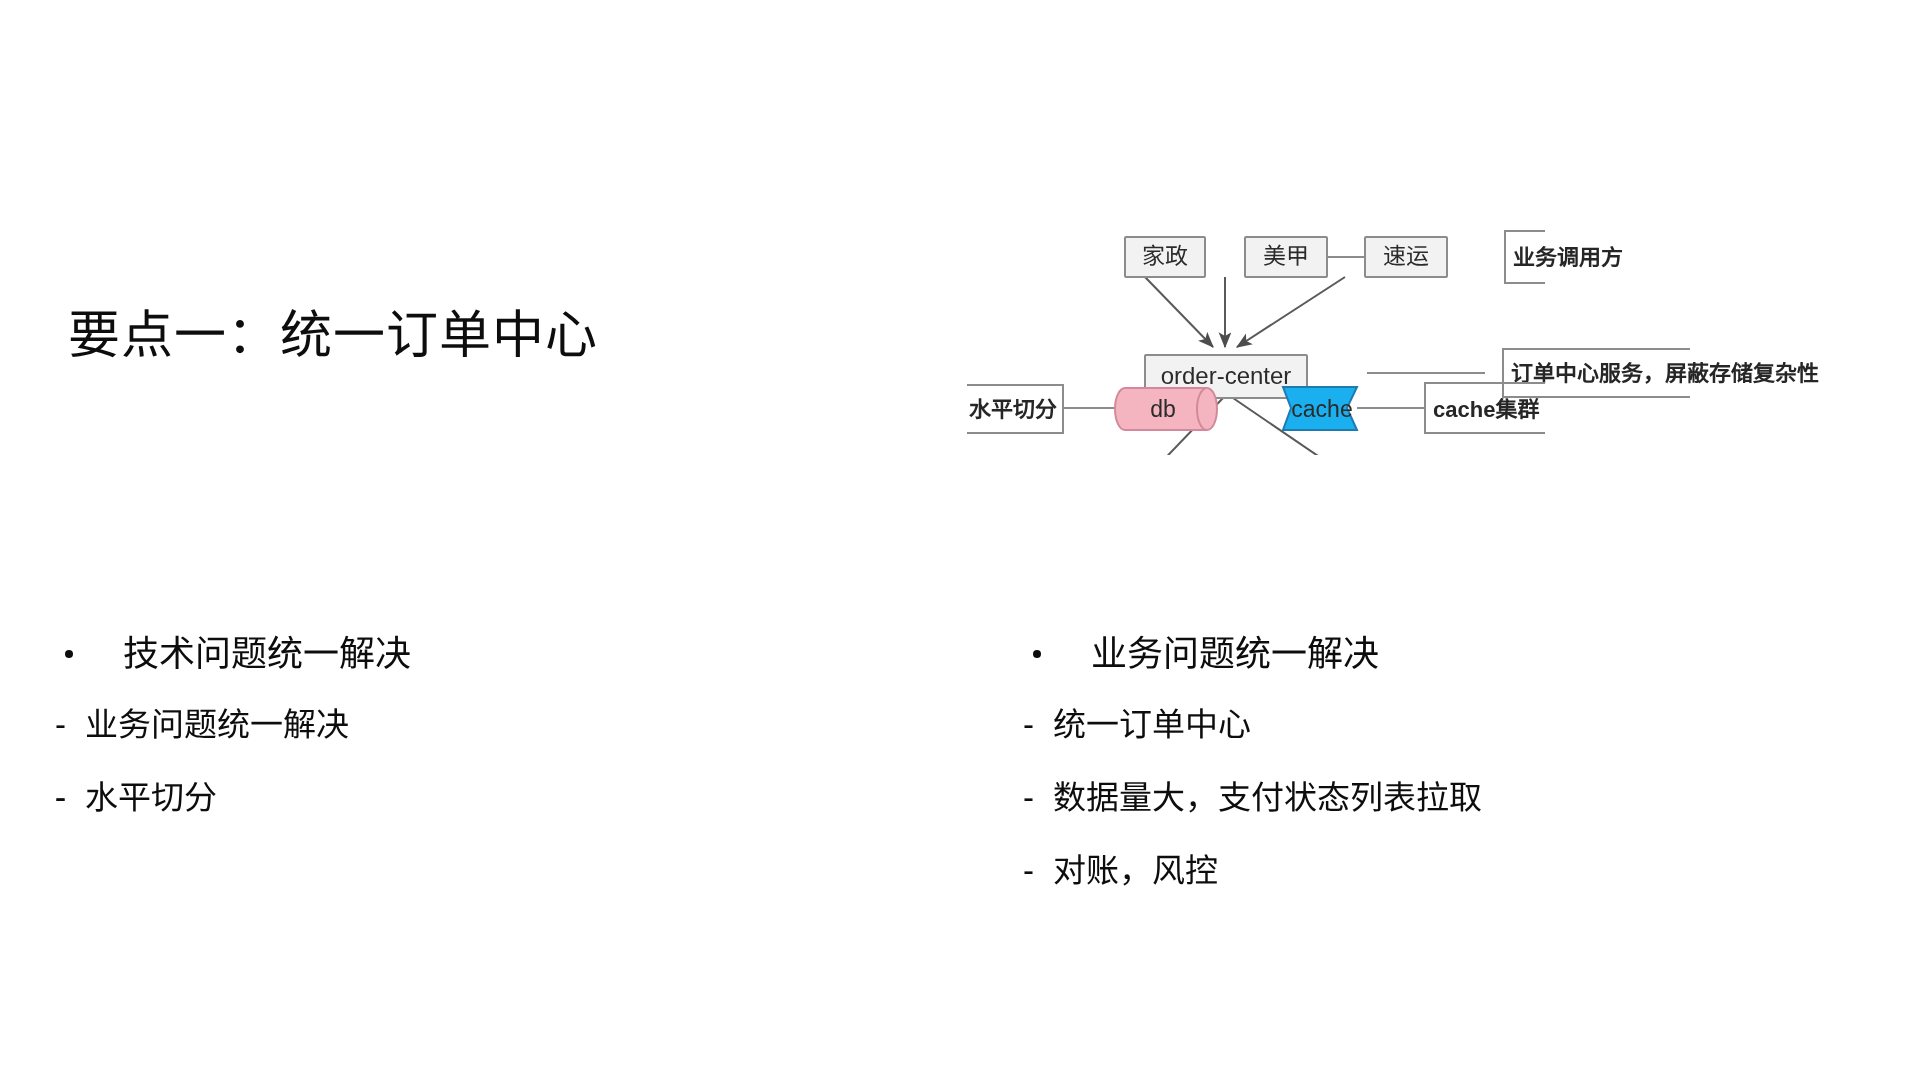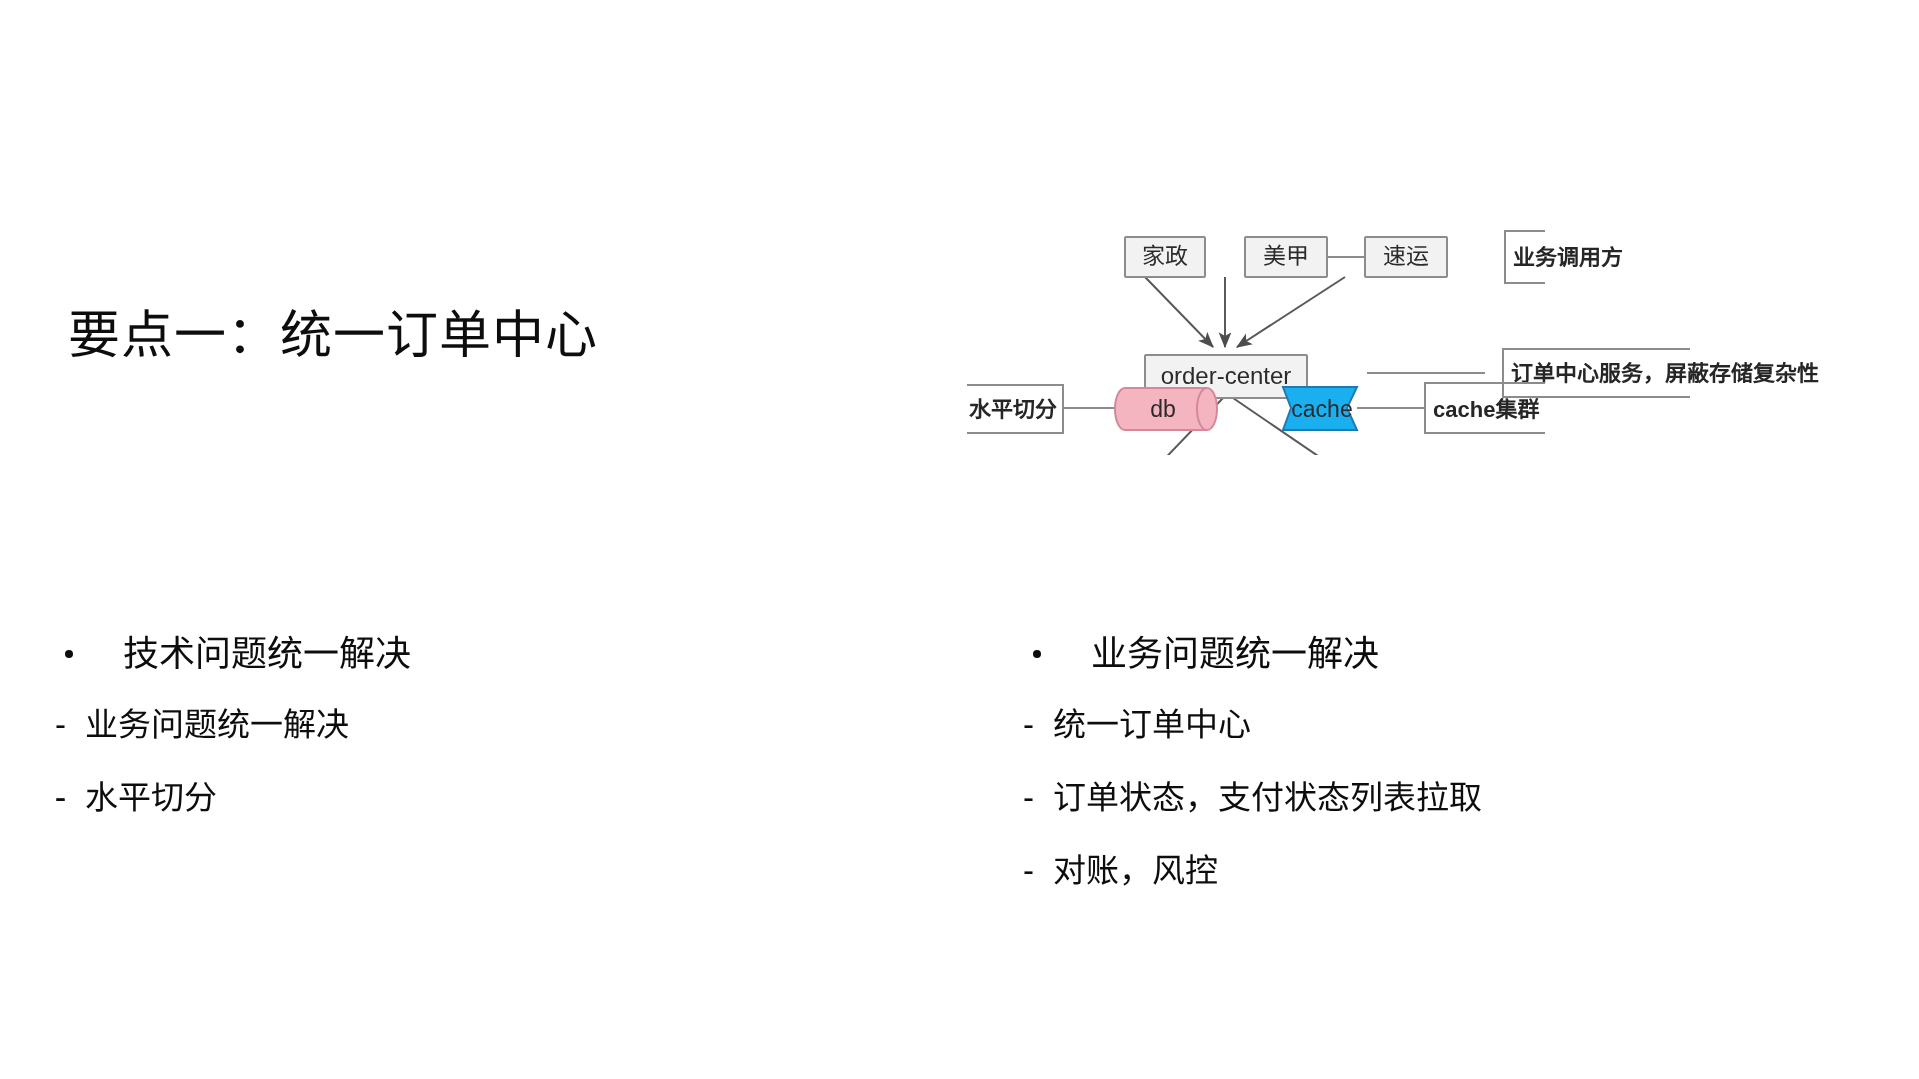--- a/index.html
+++ b/index.html
@@ -213,21 +213,21 @@
       <span class="dot"></span>
       <span>业务问题统一解决</span>
     </div>
     <ul class="sub-list">
       <li class="sub-item">
         <span class="dash">-</span>
         <span>统一订单中心</span>
       </li>
       <li class="sub-item">
         <span class="dash">-</span>
-        <span>订单状态，支付状态列表拉取</span>
+        <span>数据量大，支付状态列表拉取</span>
       </li>
       <li class="sub-item">
         <span class="dash">-</span>
         <span>对账，风控</span>
       </li>
     </ul>
   </div>
 
 </div>
 

